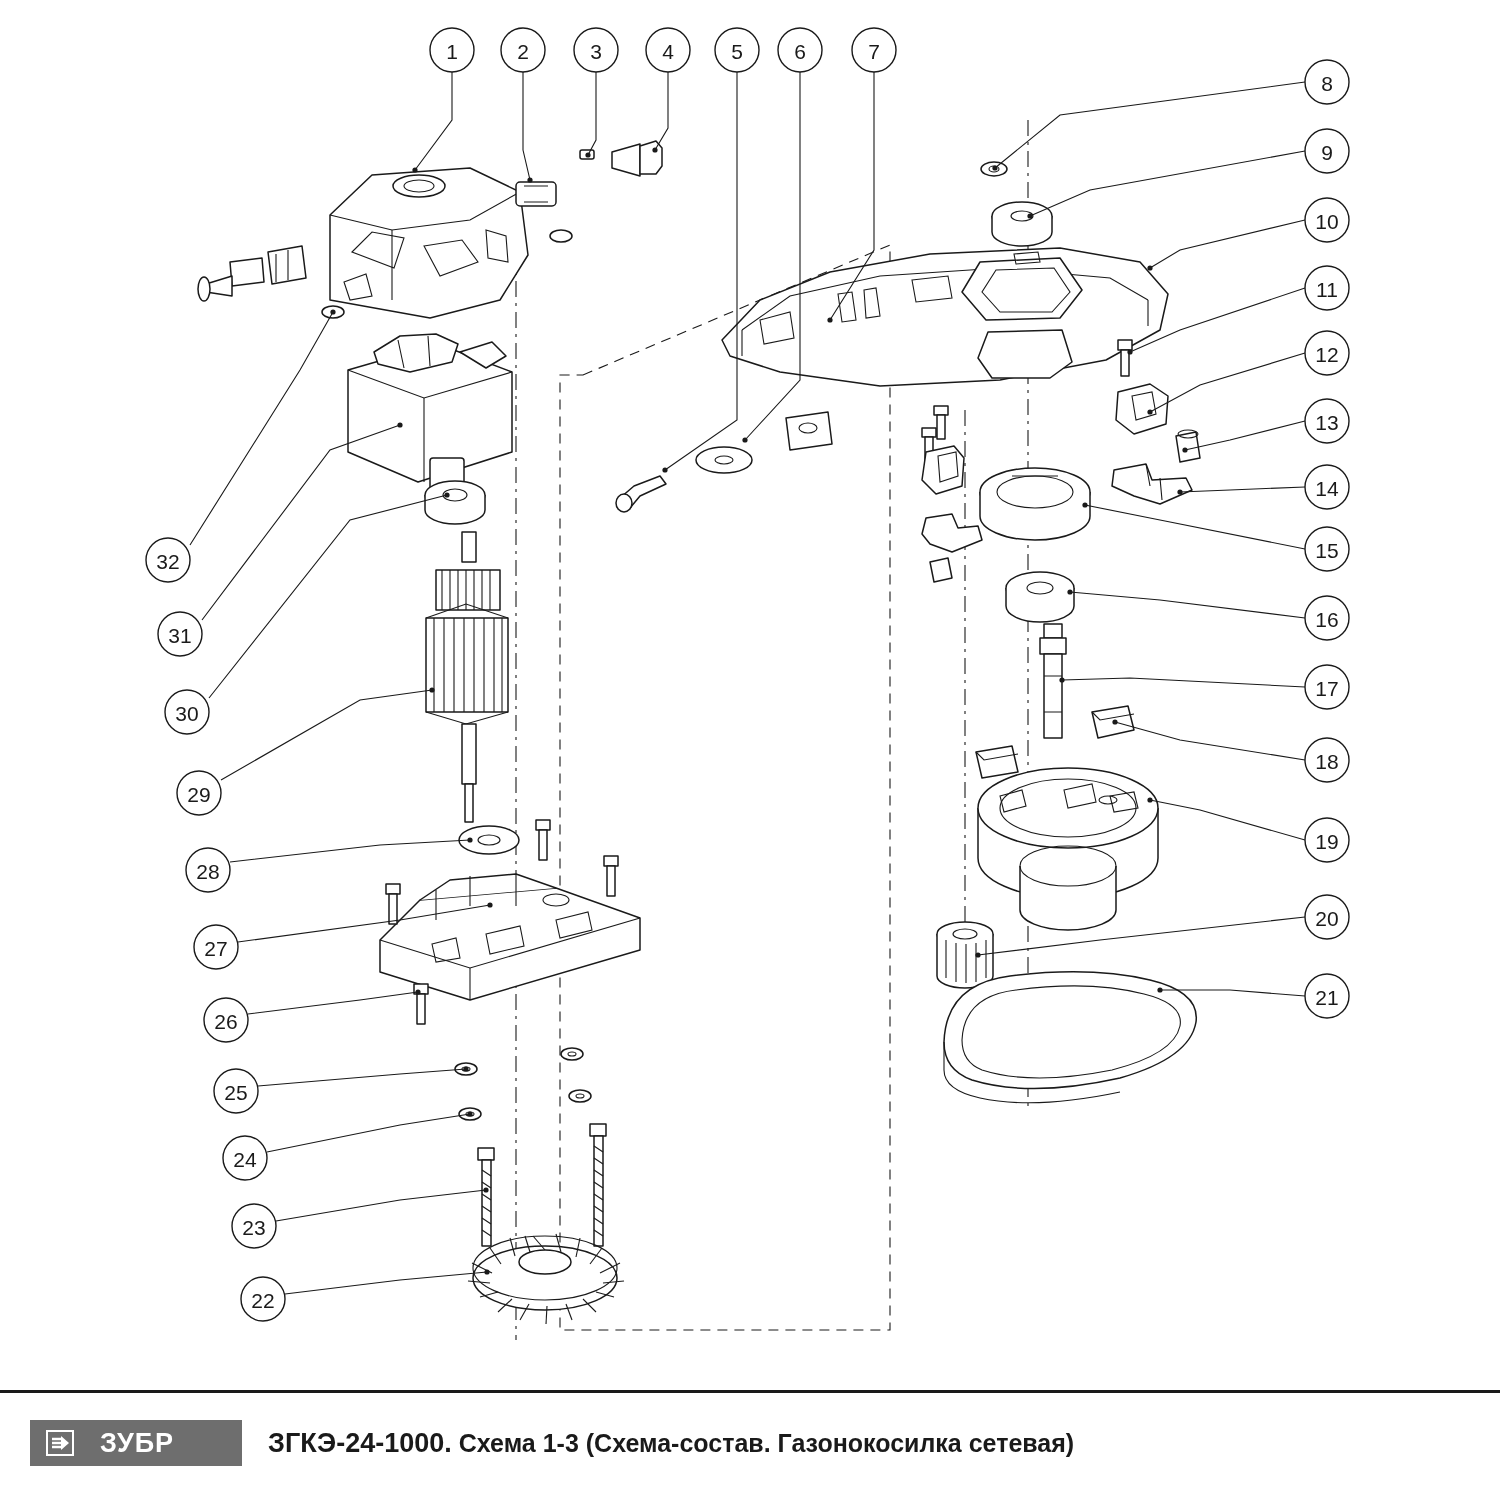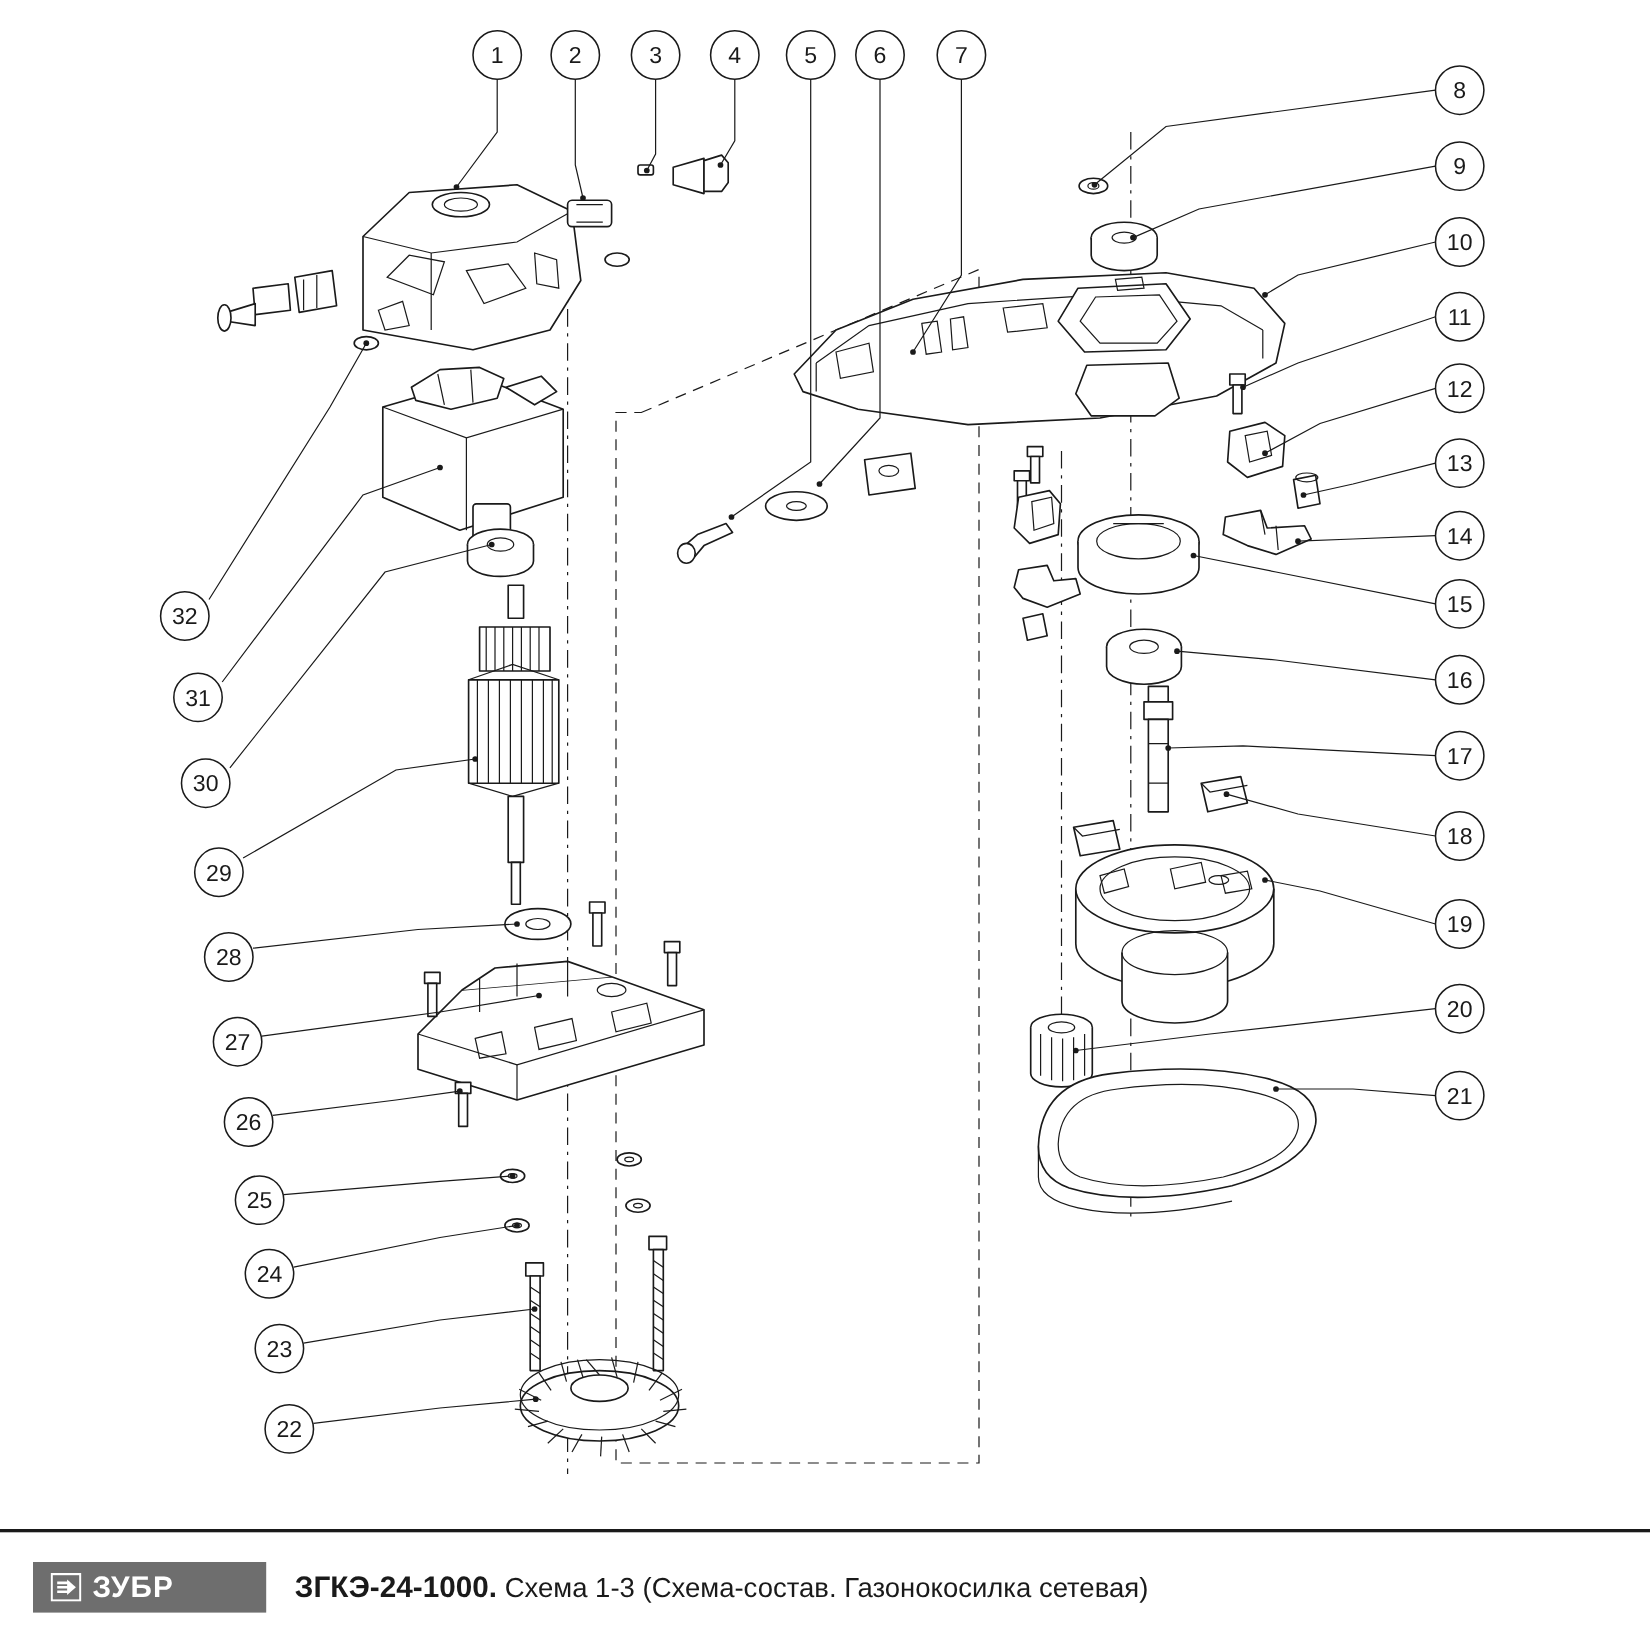--- a/index.html
+++ b/index.html
@@ -52,21 +52,21 @@
     display: flex;
     align-items: center;
     gap: 26px;
   }
   .logo {
     width: 212px;
     height: 46px;
     background: #6e6e6e;
     display: flex;
     align-items: center;
-    gap: 10px;
+    gap: 26px;
     padding-left: 16px;
     box-sizing: border-box;
   }
   .logo-mark {
     width: 28px;
     height: 26px;
     flex: none;
   }
   .logo-text {
     color: #ffffff;
@@ -78,21 +78,21 @@
   .caption {
     font-size: 25px;
     color: #1a1a1a;
     white-space: nowrap;
   }
   .caption .model {
     font-weight: bold;
     font-size: 27px;
   }
   .caption .desc {
-    font-weight: normal;
+    font-weight: bold;
   }
   text.callout-num {
     font-family: "Liberation Sans", sans-serif;
     font-size: 21px;
     fill: #1a1a1a;
     text-anchor: middle;
     dominant-baseline: central;
   }
   .lead, .leader {
     stroke: #1a1a1a;

